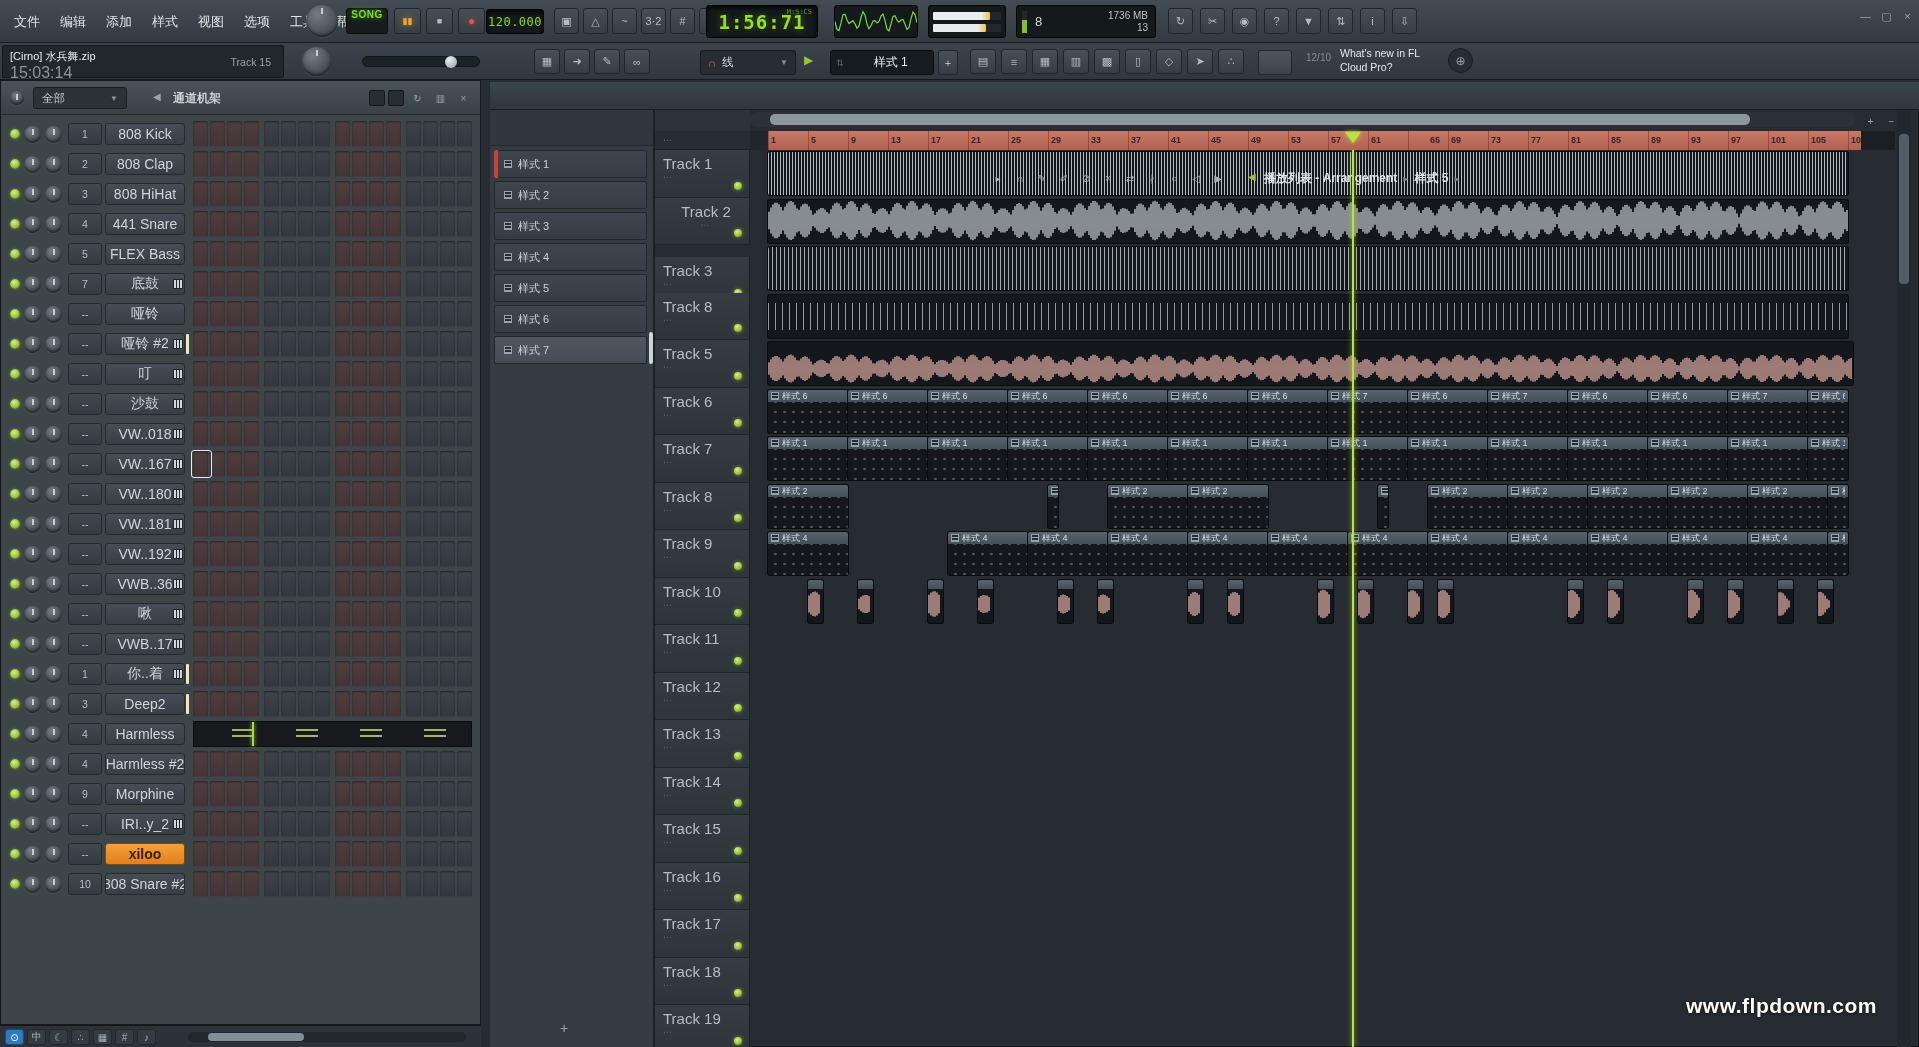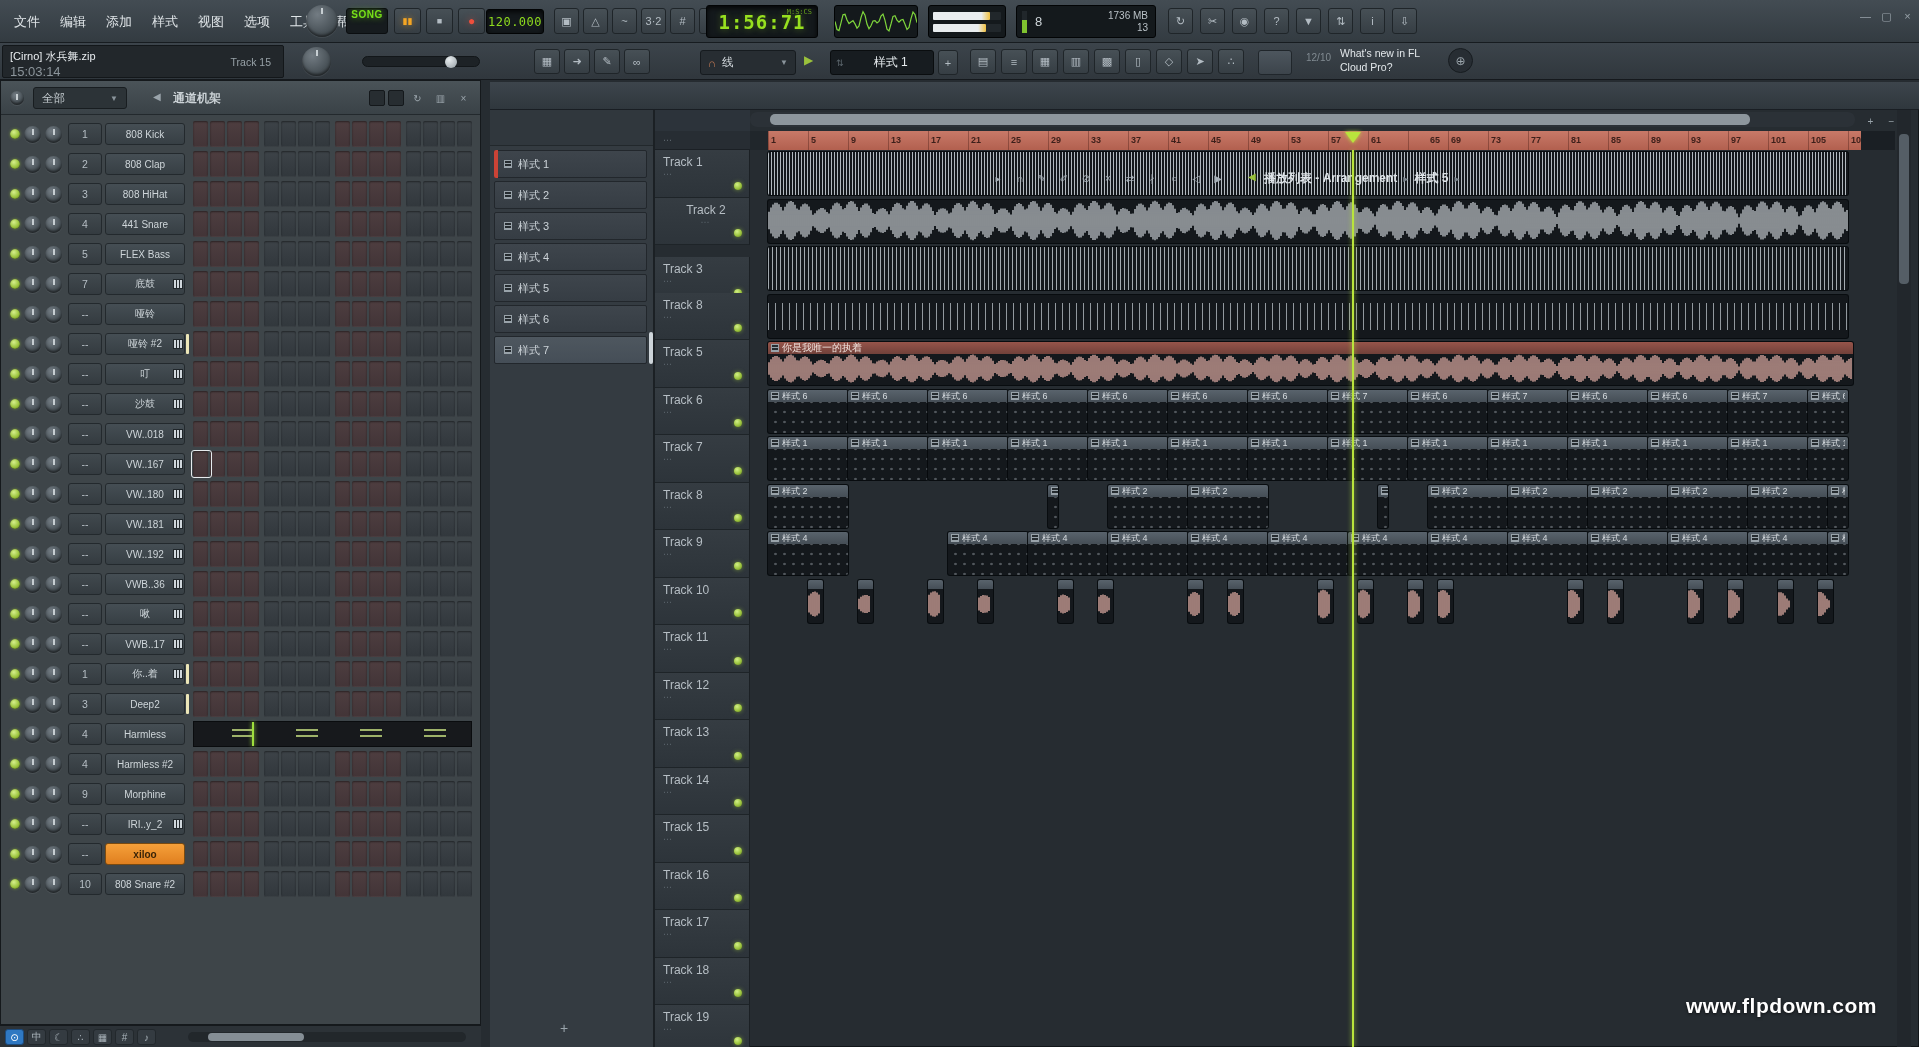--- a/index.html
+++ b/index.html
@@ -47,21 +47,21 @@
   #tbiconsB { position:absolute; left:1168px; top:8px; display:flex; gap:7px; }
   .wc { background:none !important; border:none !important; color:#9aa4ab; width:19px; height:16px; font-size:11px; }
   #main-winctrl { position:absolute; left:1856px; top:8px; display:flex; gap:2px; }
 
   
   #row2 { position:absolute; left:0; top:43px; width:1919px; height:37px;
     background:linear-gradient(#3c444b,#30373d); border-bottom:1px solid #15191d; z-index:99; }
   #hint-panel { position:absolute; left:2px; top:2px; width:282px; height:33px; background:#22272b;
     border:1px solid #13171a; border-radius:2px; }
   #hint-1 { position:absolute; left:7px; top:3px; font-size:11px; color:#e9edf0; }
-  #hint-2 { position:absolute; left:7px; top:18px; font-size:13px; color:#8b949a; }
+  #hint-2 { position:absolute; left:7px; top:18px; font-size:16px; color:#8b949a; }
   #hint-r { position:absolute; right:12px; top:10px; font-size:10.5px; color:#97a1a7; }
   #knob2 { left:302px; top:4px; width:29px; height:29px; }
   #slider { position:absolute; left:362px; top:13px; width:118px; height:11px; background:#1d2226;
     border:1px solid #121619; border-radius:6px; }
   #slider-thumb { position:absolute; left:82px; top:-1px; width:12px; height:12px; border-radius:50%;
     background:radial-gradient(circle at 35% 30%,#e8edef,#aeb6bb 70%,#858d92); }
   #t2iconsA { position:absolute; left:534px; top:6px; display:flex; gap:4px; }
   #t2iconsA .icon, #t2iconsB .icon { width:26px; height:25px; }
   #snap-box { position:absolute; left:700px; top:7px; width:96px; height:25px; background:#272d32;
     border:1px solid #161b1f; border-radius:3px; display:flex; align-items:center; padding:0 7px; gap:6px; }
@@ -100,21 +100,21 @@
   .rh { background:none !important; border:none !important; width:17px; height:17px; font-size:10px; color:#9aa4ab; }
   #channels { position:absolute; left:3px; top:38px; width:473px; }
   .ch-row { position:relative; height:30px; display:flex; align-items:center; padding-left:2px; }
   .led { width:10px; height:10px; border-radius:50%; margin-left:4px; flex:none;
     background:radial-gradient(circle at 38% 32%,#d5ef8a,#9cc43e 55%,#5c7a21); box-shadow:0 0 3px #9cc43e88, inset 0 0 1px #0009; }
   .k { width:17px; height:17px; margin-left:4px; flex:none; }
   .ch-num { width:34px; height:22px; margin-left:6px; flex:none; background:linear-gradient(#41494e,#343b40);
     border:1px solid #23292d; border-radius:3px; color:#b6bec4; font-size:10.5px;
     display:flex; align-items:center; justify-content:center; }
   .ch-name { width:80px; height:22px; margin-left:3px; flex:none; background:linear-gradient(#454e54,#373f44);
-    border:1px solid #23292d; border-radius:3px; color:#ced5d9; font-size:10px;
+    border:1px solid #23292d; border-radius:3px; color:#ced5d9; font-size:14px;
     display:flex; align-items:center; justify-content:center; white-space:nowrap; overflow:hidden; }
   .ch-name.orange { background:linear-gradient(#f5a03a,#e07f1f); color:#3a2408; font-weight:bold; border-color:#7a4a10; }
   .piano-ic { position:absolute; left:169px; top:10px; width:10px; height:10px;
     background:repeating-linear-gradient(90deg,#cfd6db 0 2px,#22282c 2px 3px); border:1px solid #20262a; }
   .ch-ind { position:absolute; left:182px; top:5px; width:3px; height:20px; background:#ece6b8; border-radius:1px; }
   .steps { position:absolute; left:189px; top:2px; display:flex; gap:5px; }
   .sgroup { display:flex; gap:2px; }
   .step { width:15px; height:26px; border-radius:2px; box-shadow:inset 0 1px 2px #0007, inset 0 -1px 0 #ffffff0d; }
   .g-red .step { background:linear-gradient(#4e3e40,#423437); }
   .g-gray .step { background:linear-gradient(#3d4348,#31373c); }
@@ -186,21 +186,21 @@
       repeating-linear-gradient(180deg,transparent 0 46.5px,rgba(8,10,12,.5) 46.5px 47.5px);
     z-index:3; }
   #gridvoid { position:absolute; left:1848px; top:150px; width:47px; height:897px; background:#1a1f24;
     border-left:1px solid #3a424b; z-index:4; }
   #rulvoid { position:absolute; left:1861px; top:131px; width:34px; height:19px; background:#1a1f24; z-index:7; }
   #vscroll { position:absolute; left:1897px; top:110px; width:14px; height:937px; background:#22272c; z-index:7; }
   #vthumb { position:absolute; left:2px; top:24px; width:10px; height:150px; background:#555e66; border-radius:4px; }
   #theads { position:absolute; left:655px; top:0; width:95px; height:1047px; z-index:8; }
   .thead { position:absolute; left:0; width:95px; height:47.5px; background:linear-gradient(#353c42,#2d343a);
     border-bottom:1px solid #1e2428; border-right:1px solid #1b2024; }
-  .tname { font-size:12px; color:#b6bec4; padding:5px 0 0 8px; }
+  .tname { font-size:15px; color:#b6bec4; padding:5px 0 0 8px; }
   .tdots { font-size:9px; color:#59626a; padding-left:8px; letter-spacing:2px; }
   .tled { position:absolute; right:7px; bottom:7px; width:8px; height:8px; border-radius:50%;
     background:radial-gradient(circle at 38% 32%,#d2ef86,#9cc43e 55%,#5f7d22); box-shadow:0 0 4px #9cc43e99; }
   #playhead { position:absolute; left:1352px; top:150px; width:2px; height:897px; background:#b9e43c;
     box-shadow:0 0 5px #b9e43ccc; z-index:40; }
 
   
   .clip { position:absolute; z-index:15; background:#14181c; box-shadow:0 0 0 1px rgba(4,7,9,.85);
     border-radius:2px; overflow:hidden; }
   .chead { position:relative; height:12px; background:linear-gradient(#59636c,#454e56);
@@ -1474,24 +1474,20 @@
       </div>
       <div class="clip" style="left: 768px; top: 247px; width: 1080px; height: 43px;">
         <div class="cbody full nm"></div>
       </div>
       <div class="clip" style="left: 768px; top: 294.5px; width: 1080px; height: 43px;">
         <div class="cbody full">
           <div class="ns"></div>
         </div>
       </div>
       <div class="clip" style="left: 768px; top: 342px; width: 1085px; height: 43px;">
-        <div class="chead audio">
-          <div class="cicon"></div>
-          <div class="alabel">你是我唯一的执着</div>
-        </div>
         <div class="cbody wavebox">
           <svg xmlns="http://www.w3.org/2000/svg" width="1085" height="29">
             <path d="M1 8.2L1 20.8M3 5.3L3 23.7M5 3.1L5 25.9M7 2.0L7 27.0M9 2.0L9 27.0M11 3.2L11 25.8M13 5.2L13 23.8M15 7.4L15 21.6M17 4.5L17 24.5M19 2.2L19 26.8M21 0.9L21 28.1M23 0.6L23 28.4M25 1.6L25 27.4M27 3.6L27 25.4M29 6.3L29 22.7M31 6.6L31 22.4M33 4.4L33 24.6M35 2.9L35 26.1M37 2.3L37 26.7M39 3.0L39 26.0M41 4.7L41 24.3M43 7.4L43 21.6M45 10.6L45 18.4M47 9.0L47 20.0M49 7.2L49 21.8M51 6.3L51 22.7M53 5.7L53 23.3M55 5.9L55 23.1M57 7.0L57 22.0M59 8.9L59 20.1M61 9.4L61 19.6M63 6.3L63 22.7M65 3.9L65 25.1M67 2.3L67 26.7M69 2.0L69 27.0M71 2.8L71 26.2M73 4.5L73 24.5M75 6.9L75 22.1M77 5.5L77 23.5M79 3.0L79 26.0M81 1.3L81 27.7M83 0.6L83 28.4M85 1.1L85 27.9M87 2.7L87 26.3M89 5.2L89 23.8M91 7.4L91 21.6M93 5.0L93 24.0M95 3.2L95 25.8M97 2.3L97 26.7M99 2.5L99 26.5M101 3.9L101 25.1M103 6.2L103 22.8M105 9.3L105 19.7M107 9.6L107 19.4M109 7.6L109 21.4M111 6.4L111 22.6M113 6.1L113 22.9M115 5.8L115 23.2M117 6.6L117 22.4M119 8.3L119 20.7M121 10.5L121 18.5M123 7.5L123 21.5M125 4.8L125 24.2M127 2.9L127 26.1M129 2.1L129 26.9M131 2.5L131 26.5M133 3.9L133 25.1M135 6.1L135 22.9M137 6.6L137 22.4M139 3.9L139 25.1M141 1.8L141 27.2M143 0.7L143 28.3M145 0.8L145 28.2M147 2.0L147 27.0M149 4.2L149 24.8M151 7.0L151 22.0M153 5.8L153 23.2M155 3.7L155 25.3M157 2.4L157 26.6M159 2.2L159 26.8M161 3.1L161 25.9M163 5.2L163 23.8M165 8.0L165 21.0M167 10.2L167 18.8M169 8.1L169 20.9M171 6.6L171 22.4M173 5.9L173 23.1M175 6.0L175 23.0M177 6.4L177 22.6M179 7.8L179 21.2M181 9.8L181 19.2M183 8.8L183 20.2M185 5.8L185 23.2M187 3.5L187 25.5M189 2.3L189 26.7M191 2.3L191 26.7M193 3.4L193 25.6M195 5.3L195 23.7M197 7.7L197 21.3M199 4.8L199 24.2M201 2.4L201 26.6M203 1.0L203 28.0M205 0.6L205 28.4M207 1.4L207 27.6M209 3.3L209 25.7M211 6.0L211 23.0M213 6.6L213 22.4M215 4.3L215 24.7M217 2.7L217 26.3M219 2.0L219 27.0M221 2.6L221 26.4M223 4.2L223 24.8M225 6.8L225 22.2M227 10.0L227 19.0M229 8.7L229 20.3M231 6.9L231 22.1M233 5.9L233 23.1M235 5.9L235 23.1M237 6.3L237 22.7M239 7.3L239 21.7M241 9.2L241 19.8M243 10.0L243 19.0M245 6.9L245 22.1M247 4.4L247 24.6M249 2.7L249 26.3M251 2.3L251 26.7M253 3.0L253 26.0M255 4.6L255 24.4M257 6.9L257 22.1M259 5.8L259 23.2M261 3.2L261 25.8M263 1.4L263 27.6M265 0.6L265 28.4M267 1.0L267 28.0M269 2.5L269 26.5M271 4.9L271 24.1M273 7.4L273 21.6M275 5.0L275 24.0M277 3.0L277 26.0M279 2.0L279 27.0M281 2.1L281 26.9M283 3.4L283 25.6M285 5.7L285 23.3M287 8.7L287 20.3M289 9.3L289 19.7M291 7.3L291 21.7M293 6.0L293 23.0M295 5.6L295 23.4M297 6.3L297 22.7M299 7.0L299 22.0M301 8.6L301 20.4M303 10.7L303 18.3M305 8.1L305 20.9M307 5.3L307 23.7M309 3.3L309 25.7M311 2.4L311 26.6M313 2.7L313 26.3M315 4.0L315 25.0M317 6.1L317 22.9M319 6.9L319 22.1M321 4.1L321 24.9M323 2.0L323 27.0M325 0.8L325 28.2M327 0.7L327 28.3M329 1.9L329 27.1M331 4.0L331 25.0M333 6.7L333 22.3M335 5.7L335 23.3M337 3.6L337 25.4M339 2.2L339 26.8M341 1.9L341 27.1M343 2.7L343 26.3M345 4.7L345 24.3M347 7.5L347 21.5M349 10.0L349 19.0M351 7.8L351 21.2M353 6.2L353 22.8M355 5.5L355 23.5M357 5.8L357 23.2M359 6.8L359 22.2M361 8.1L361 20.9M363 10.1L363 18.9M365 9.4L365 19.6M367 6.3L367 22.7M369 4.0L369 25.0M371 2.7L371 26.3M373 2.6L373 26.4M375 3.5L375 25.5M377 5.4L377 23.6M379 7.8L379 21.2M381 5.1L381 23.9M383 2.7L383 26.3M385 1.1L385 27.9M387 0.6L387 28.4M389 1.3L389 27.7M391 3.1L391 25.9M393 5.7L393 23.3M395 6.6L395 22.4M397 4.2L397 24.8M399 2.5L399 26.5M401 1.8L401 27.2M403 2.2L403 26.8M405 3.8L405 25.2M407 6.3L407 22.7M409 9.4L409 19.6M411 8.4L411 20.6M413 6.5L413 22.5M415 5.5L415 23.5M417 5.4L417 23.6M419 6.5L419 22.5M421 7.7L421 21.3M423 9.5L423 19.5M425 10.7L425 18.3M427 7.5L427 21.5M429 4.9L429 24.1M431 3.2L431 25.8M433 2.6L433 26.4M435 3.2L435 25.8M437 4.8L437 24.2M439 7.0L439 22.0M441 6.2L441 22.8M443 3.5L443 25.5M445 1.6L445 27.4M447 0.7L447 28.3M449 1.0L449 28.0M451 2.4L451 26.6M453 4.7L453 24.3M455 7.4L455 21.6M457 4.9L457 24.1M459 2.9L459 26.1M461 1.8L461 27.2M463 1.8L463 27.2M465 3.0L465 26.0M467 5.2L467 23.8M469 8.1L469 20.9M471 9.0L471 20.0M473 7.0L473 22.0M475 5.6L475 23.4M477 5.2L477 23.8M479 5.9L479 23.1M481 7.4L481 21.6M483 8.9L483 20.1M485 11.0L485 18.0M487 8.7L487 20.3M489 5.8L489 23.2M491 3.8L491 25.2M493 2.8L493 26.2M495 3.0L495 26.0M497 4.2L497 24.8M499 6.2L499 22.8M501 7.3L501 21.7M503 4.5L503 24.5M505 2.2L505 26.8M507 0.9L507 28.1M509 0.7L509 28.3M511 1.7L511 27.3M513 3.8L513 25.2M515 6.4L515 22.6M517 5.7L517 23.3M519 3.5L519 25.5M521 2.0L521 27.0M523 1.6L523 27.4M525 2.3L525 26.7M527 4.2L527 24.8M529 6.9L529 22.1M531 9.7L531 19.3M533 7.5L533 21.5M535 5.8L535 23.2M537 5.0L537 24.0M539 5.3L539 23.7M541 6.8L541 22.2M543 8.5L543 20.5M545 10.4L545 18.6M547 10.0L547 19.0M549 6.9L549 22.1M551 4.5L551 24.5M553 3.1L553 25.9M555 2.9L555 26.1M557 3.8L557 25.2M559 5.5L559 23.5M561 7.9L561 21.1M563 5.5L563 23.5M565 2.9L565 26.1M567 1.3L567 27.7M569 0.7L569 28.3M571 1.3L571 27.7M573 2.9L573 26.1M575 5.4L575 23.6M577 6.6L577 22.4M579 4.2L579 24.8M581 2.4L581 26.6M583 1.5L583 27.5M585 1.8L585 27.2M587 3.3L587 25.7M589 5.8L589 23.2M591 8.8L591 20.2M593 8.1L593 20.9M595 6.2L595 22.8M597 5.1L597 23.9M599 5.0L599 24.0M601 6.0L601 23.0M603 8.1L603 20.9M605 9.8L605 19.2M607 11.3L607 17.7M609 8.1L609 20.9M611 5.4L611 23.6M613 3.6L613 25.4M615 3.0L615 26.0M617 3.4L617 25.6M619 4.9L619 24.1M621 7.1L621 21.9M623 6.6L623 22.4M625 3.8L625 25.2M627 1.8L627 27.2M629 0.8L629 28.2M631 0.9L631 28.1M633 2.2L633 26.8M635 4.5L635 24.5M637 7.2L637 21.8M639 4.9L639 24.1M641 2.8L641 26.2M643 1.6L643 27.4M645 1.5L645 27.5M647 2.6L647 26.4M649 4.7L649 24.3M651 7.6L651 21.4M653 8.8L653 20.2M655 6.7L655 22.3M657 5.2L657 23.8M659 4.7L659 24.3M661 5.3L661 23.7M663 7.1L663 21.9M665 9.3L665 19.7M667 11.3L667 17.7M669 9.3L669 19.7M671 6.4L671 22.6M673 4.3L673 24.7M675 3.2L675 25.8M677 3.3L677 25.7M679 4.4L679 24.6M681 6.4L681 22.6M683 7.8L683 21.2M685 4.8L685 24.2M687 2.5L687 26.5M689 1.0L689 28.0M691 0.8L691 28.2M693 1.7L693 27.3M695 3.6L695 25.4M697 6.2L697 22.8M699 5.8L699 23.2M701 3.4L701 25.6M703 1.9L703 27.1M705 1.3L705 27.7M707 2.0L707 27.0M709 3.7L709 25.3M711 6.4L711 22.6M713 9.5L713 19.5M715 7.3L715 21.7M717 5.5L717 23.5M719 4.6L719 24.4M721 4.8L721 24.2M723 6.2L723 22.8M725 8.5L725 20.5M727 10.7L727 18.3M729 10.6L729 18.4M731 7.5L731 21.5M733 5.1L733 23.9M735 3.6L735 25.4M737 3.2L737 25.8M739 4.0L739 25.0M741 5.7L741 23.3M743 8.0L743 21.0M745 5.9L745 23.1M747 3.3L747 25.7M749 1.5L749 27.5M751 0.8L751 28.2M753 1.3L753 27.7M755 2.8L755 26.2M757 5.2L757 23.8M759 6.7L759 22.3M761 4.2L761 24.8M763 2.3L763 26.7M765 1.3L765 27.7M767 1.5L767 27.5M769 2.9L769 26.1M771 5.3L771 23.7M773 8.3L773 20.7M775 7.9L775 21.1M777 5.9L777 23.1M779 4.7L779 24.3M781 4.5L781 24.5M783 5.4L783 23.6M785 7.5L785 21.5M787 10.1L787 18.9M789 11.9L789 17.1M791 8.7L791 20.3M793 6.0L793 23.0M795 4.1L795 24.9M797 3.3L797 25.7M799 3.7L799 25.3M801 5.1L801 23.9M803 7.2L803 21.8M805 7.0L805 22.0M807 4.2L807 24.8M809 2.0L809 27.0M811 0.9L811 28.1M813 1.0L813 28.0M815 2.2L815 26.8M817 4.3L817 24.7M819 7.0L819 22.0M821 5.0L821 24.0M823 2.8L823 26.2M825 1.5L825 27.5M827 1.2L827 27.8M829 2.2L829 26.8M831 4.2L831 24.8M833 7.0L833 22.0M835 8.6L835 20.4M837 6.4L837 22.6M839 4.9L839 24.1M841 4.3L841 24.7M843 4.8L843 24.2M845 6.5L845 22.5M847 9.1L847 19.9M849 11.7L849 17.3M851 10.0L851 19.0M853 7.0L853 22.0M855 4.8L855 24.2M857 3.6L857 25.4M859 3.6L859 25.4M861 4.7L861 24.3M863 6.5L863 22.5M865 8.2L865 20.8M867 5.2L867 23.8M869 2.8L869 26.2M871 1.2L871 27.8M873 0.9L873 28.1M875 1.7L875 27.3M877 3.5L877 25.5M879 6.0L879 23.0M881 5.9L881 23.1M883 3.4L883 25.6M885 1.8L885 27.2M887 1.1L887 27.9M889 1.7L889 27.3M891 3.3L891 25.7M893 5.9L893 23.1M895 9.0L895 20.0M897 7.0L897 22.0M899 5.2L899 23.8M901 4.2L901 24.8M903 4.4L903 24.6M905 5.6L905 23.4M907 7.9L907 21.1M909 10.9L909 18.1M911 11.3L911 17.7M913 8.1L913 20.9M915 5.6L915 23.4M917 4.0L917 25.0M919 3.6L919 25.4M921 4.3L921 24.7M923 5.9L923 23.1M925 8.1L925 20.9M927 6.3L927 22.7M929 3.6L929 25.4M931 1.7L931 27.3M933 0.9L933 28.1M935 1.3L935 27.7M937 2.7L937 26.3M939 5.1L939 23.9M941 6.8L941 22.2M943 4.2L943 24.8M945 2.2L945 26.8M947 1.2L947 27.8M949 1.3L949 27.7M951 2.5L951 26.5M953 4.8L953 24.2M955 7.7L955 21.3M957 7.7L957 21.3M959 5.6L959 23.4M961 4.3L961 24.7M963 4.0L963 25.0M965 4.9L965 24.1M967 6.9L967 22.1M969 9.7L969 19.3M971 12.6L971 16.4M973 9.3L973 19.7M975 6.5L975 22.5M977 4.6L977 24.4M979 3.7L979 25.3M981 4.0L981 25.0M983 5.4L983 23.6M985 7.4L985 21.6M987 7.5L987 21.5M989 4.6L989 24.4M991 2.4L991 26.6M993 1.1L993 27.9M995 1.1L995 27.9M997 2.1L997 26.9M999 4.2L999 24.8M1001 6.8L1001 22.2M1003 5.1L1003 23.9M1005 2.8L1005 26.2M1007 1.4L1007 27.6M1009 1.0L1009 28.0M1011 1.9L1011 27.1M1013 3.8L1013 25.2M1015 6.5L1015 22.5M1017 8.4L1017 20.6M1019 6.2L1019 22.8M1021 4.6L1021 24.4M1023 3.9L1023 25.1M1025 4.3L1025 24.7M1027 5.9L1027 23.1M1029 8.5L1029 20.5M1031 11.6L1031 17.4M1033 10.6L1033 18.4M1035 7.6L1035 21.4M1037 5.3L1037 23.7M1039 4.1L1039 24.9M1041 3.9L1041 25.1M1043 4.9L1043 24.1M1045 6.8L1045 22.2M1047 8.7L1047 20.3M1049 5.7L1049 23.3M1051 3.1L1051 25.9M1053 1.5L1053 27.5M1055 1.0L1055 28.0M1057 1.7L1057 27.3M1059 3.4L1059 25.6M1061 5.8L1061 23.2M1063 6.0L1063 23.0M1065 3.5L1065 25.5M1067 1.7L1067 27.3M1069 1.0L1069 28.0M1071 1.4L1071 27.6M1073 2.9L1073 26.1M1075 5.4L1075 23.6M1077 8.4L1077 20.6M1079 6.8L1079 22.2M1081 4.9L1081 24.1M1083 3.9L1083 25.1" stroke="#e7b2a9" stroke-width="1.3"></path>
           </svg>
         </div>
       </div>
       <div class="clip" style="left: 768px; top: 389.5px; width: 80px; height: 43px;">
         <div class="chead">
           <div class="cicon"></div>
           <div class="clabel">样式 6</div>

